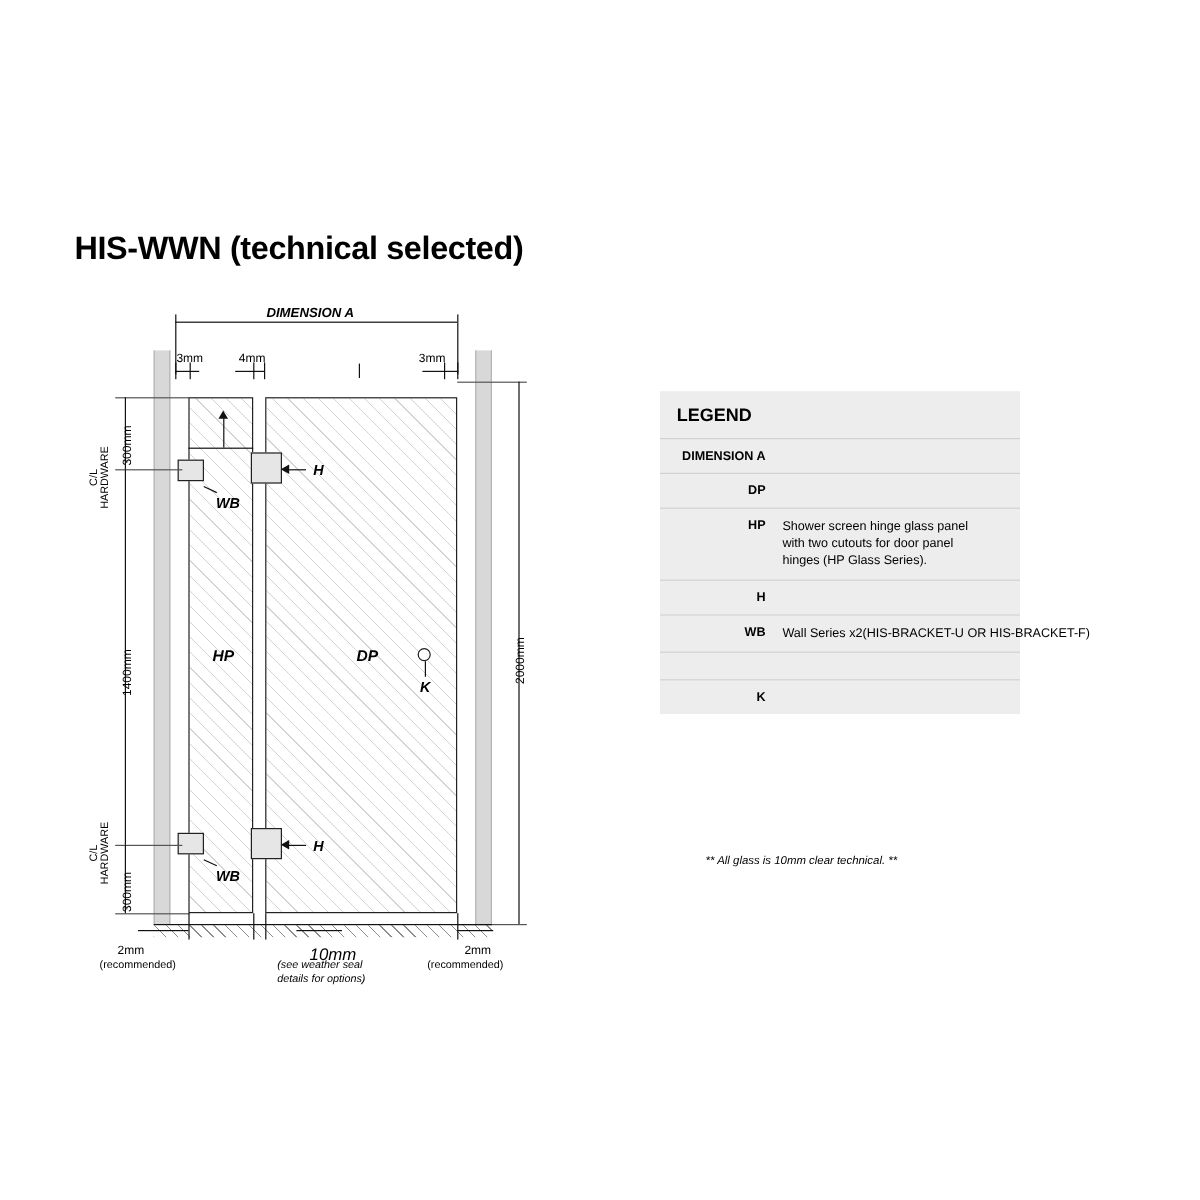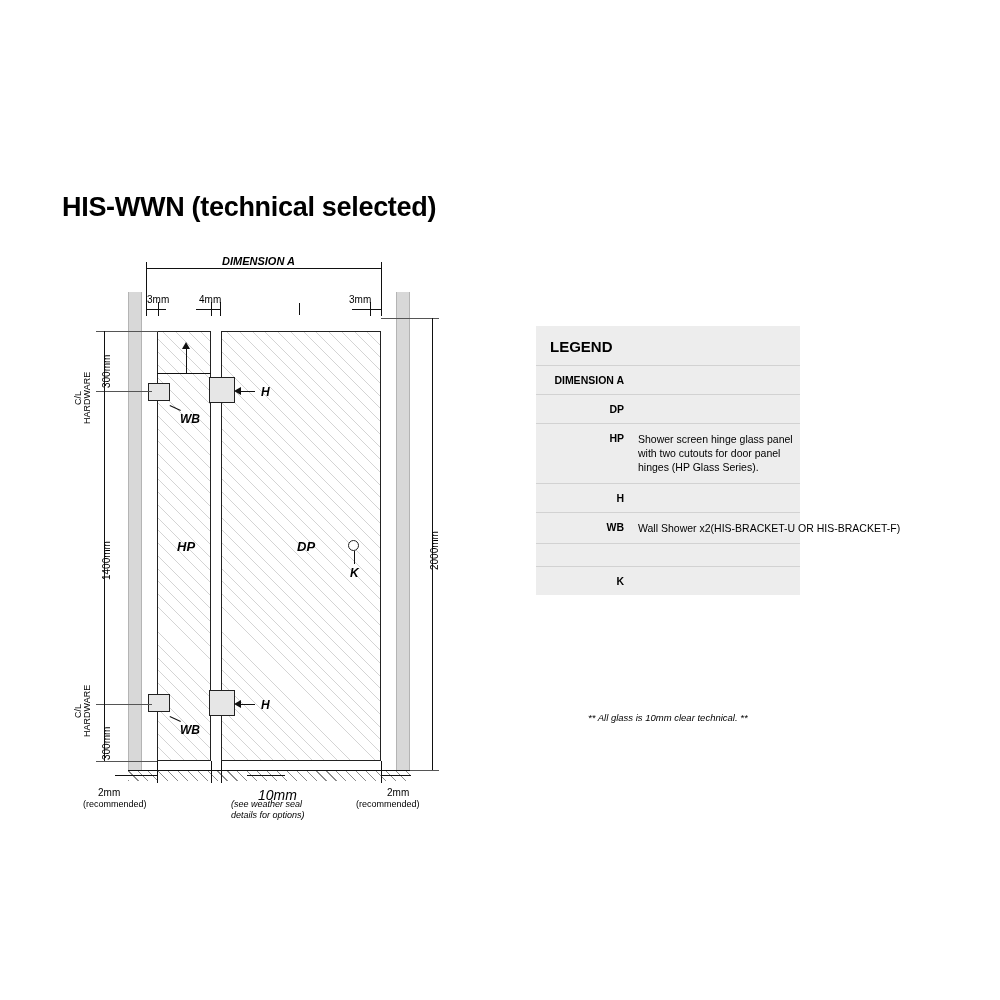--- a/index.html
+++ b/index.html
@@ -93,23 +93,23 @@
     height: 11px;
     border: 1px solid #222;
     border-radius: 50%;
     box-sizing: border-box;
     background: #fff;
   }
 
   
   #legend {
     position: absolute;
-    left: 536px;
+    left: 550px;
     top: 326px;
-    width: 264px;
+    width: 300px;
     background: #ededed;
     box-sizing: border-box;
   }
   #legend .legend-title {
     font-size: 15px;
     font-weight: bold;
     padding: 12px 14px 10px 14px;
     border-bottom: 1px solid #d2d2d2;
   }
   .lrow {
@@ -263,21 +263,21 @@
     <div class="key">HP</div>
     <div class="val">Shower screen hinge glass panel
 with two cutouts for door panel
 hinges (HP Glass Series).</div>
   </div>
   <div class="lrow">
     <div class="key">H</div>
   </div>
   <div class="lrow wide">
     <div class="key">WB</div>
-    <div class="val">Wall Shower x2(HIS-BRACKET-U OR HIS-BRACKET-F)</div>
+    <div class="val">Wall Series x2(HIS-BRACKET-U OR HIS-BRACKET-F)</div>
   </div>
   <div class="lrow blank">
     <div class="key"></div>
     <div class="val"></div>
   </div>
   <div class="lrow">
     <div class="key">K</div>
   </div>
 </div>
 

